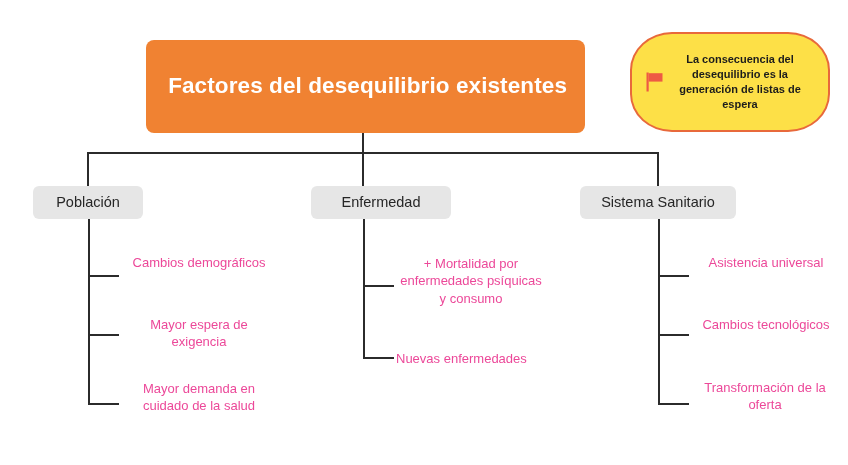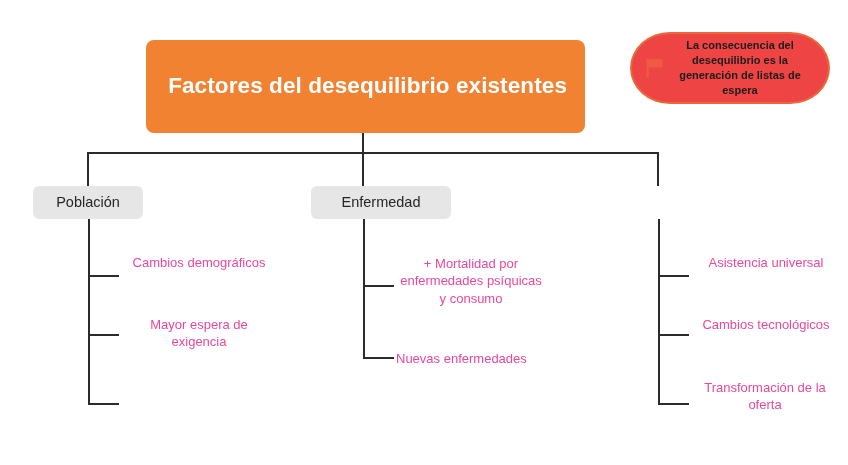--- a/index.html
+++ b/index.html
@@ -42,24 +42,24 @@
     text-align: center;
     letter-spacing: 0.1px;
   }
 
   
   .callout {
     position: absolute;
     left: 630px;
     top: 32px;
     width: 200px;
-    height: 72px;
+    height: 100px;
     border: 2px solid #E8693B;
     border-radius: 42px / 38px;
-    background: #ef4444;
+    background: #fde047;
     box-sizing: border-box;
     display: flex;
     align-items: center;
     justify-content: flex-start;
     padding: 0 10px 0 14px;
   }
   .callout-flag {
     flex: 0 0 auto;
     width: 18px;
     height: 20px;
@@ -141,28 +141,32 @@
   <div class="line vline" style="left:657px; top:152px; height:34px;"></div>
 
   <div class="cat-node" style="left:33px; top:186px; width:110px;">
     <span class="cat-node-label">Población</span>
   </div>
 
   <div class="cat-node" style="left:311px; top:186px; width:140px;">
     <span class="cat-node-label">Enfermedad</span>
   </div>
 
+  <div class="cat-node" style="left:580px; top:186px; width:156px;">
+    <span class="cat-node-label">Sistema Sanitario</span>
+  </div>
 
   <div class="line vline" style="left:88px; top:219px; height:186px;"></div>
   <div class="line hline" style="left:88px; top:275px; width:31px;"></div>
   <div class="line hline" style="left:88px; top:334px; width:31px;"></div>
   <div class="line hline" style="left:88px; top:403px; width:31px;"></div>
 
   <div class="leaf" style="left:124px; top:254px; width:150px;">Cambios demográficos</div>
   <div class="leaf" style="left:124px; top:316px; width:150px;">Mayor espera de exigencia</div>
+  <div class="leaf" style="left:124px; top:380px; width:150px;">Mayor demanda en cuidado de la salud</div>
 
   <div class="line vline" style="left:363px; top:219px; height:140px;"></div>
   <div class="line hline" style="left:363px; top:285px; width:31px;"></div>
   <div class="line hline" style="left:363px; top:357px; width:31px;"></div>
 
   <div class="leaf" style="left:396px; top:255px; width:150px;">+ Mortalidad por enfermedades psíquicas y consumo</div>
   <div class="leaf left-align" style="left:396px; top:350px; width:180px;">Nuevas enfermedades</div>
 
   <div class="line vline" style="left:658px; top:219px; height:186px;"></div>
   <div class="line hline" style="left:658px; top:275px; width:31px;"></div>

